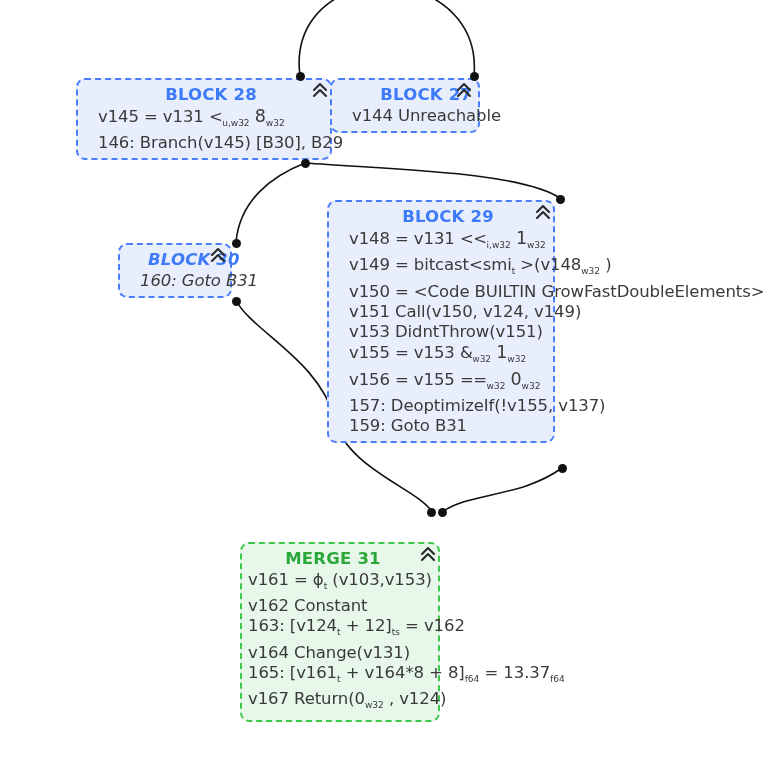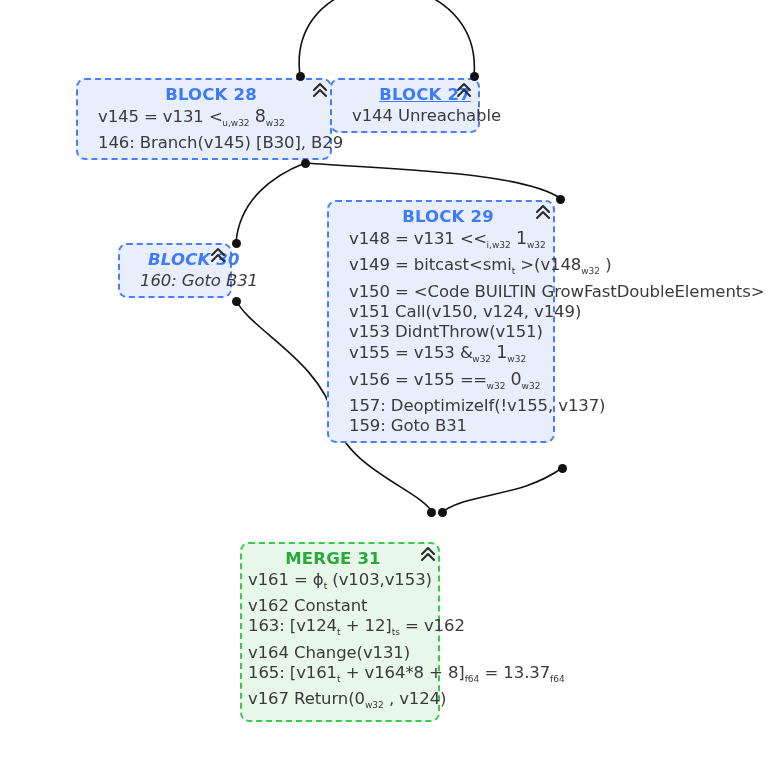--- a/index.html
+++ b/index.html
@@ -133,21 +133,21 @@
       <svg width="20" height="22" viewBox="0 0 20 22">
         <path d="M4 11 L10 5 L16 11" fill="none" stroke="#2a2a2a" stroke-width="2.1" stroke-linecap="round" stroke-linejoin="round"></path>
         <path d="M4 17 L10 11 L16 17" fill="none" stroke="#2a2a2a" stroke-width="2.1" stroke-linecap="round" stroke-linejoin="round"></path>
       </svg>
     </span>
     <div class="row"><span>v145 = v131 </span><span class="op">&lt;</span><span class="sub">u,w32</span><span> </span><span class="bignum">8</span><span class="sub">w32</span></div>
     <div class="row"><span>146: Branch(v145) [B30], B29</span></div>
   </div>
 
   <div class="node blue" id="block27">
-    <div class="node-head" style="text-align:center; padding-left:26px;text-decoration:underline;">BLOCK 27</div>
+    <div class="node-head" style="text-align:right; padding-left:26px;">BLOCK 27</div>
     <span class="collapse-icon" style="right:4px;">
       <svg width="20" height="22" viewBox="0 0 20 22">
         <path d="M4 11 L10 5 L16 11" fill="none" stroke="#2a2a2a" stroke-width="2.1" stroke-linecap="round" stroke-linejoin="round"></path>
         <path d="M4 17 L10 11 L16 17" fill="none" stroke="#2a2a2a" stroke-width="2.1" stroke-linecap="round" stroke-linejoin="round"></path>
       </svg>
     </span>
     <div class="row"><span>v144 Unreachable</span></div>
   </div>
 
   <div class="node blue" id="block30">

